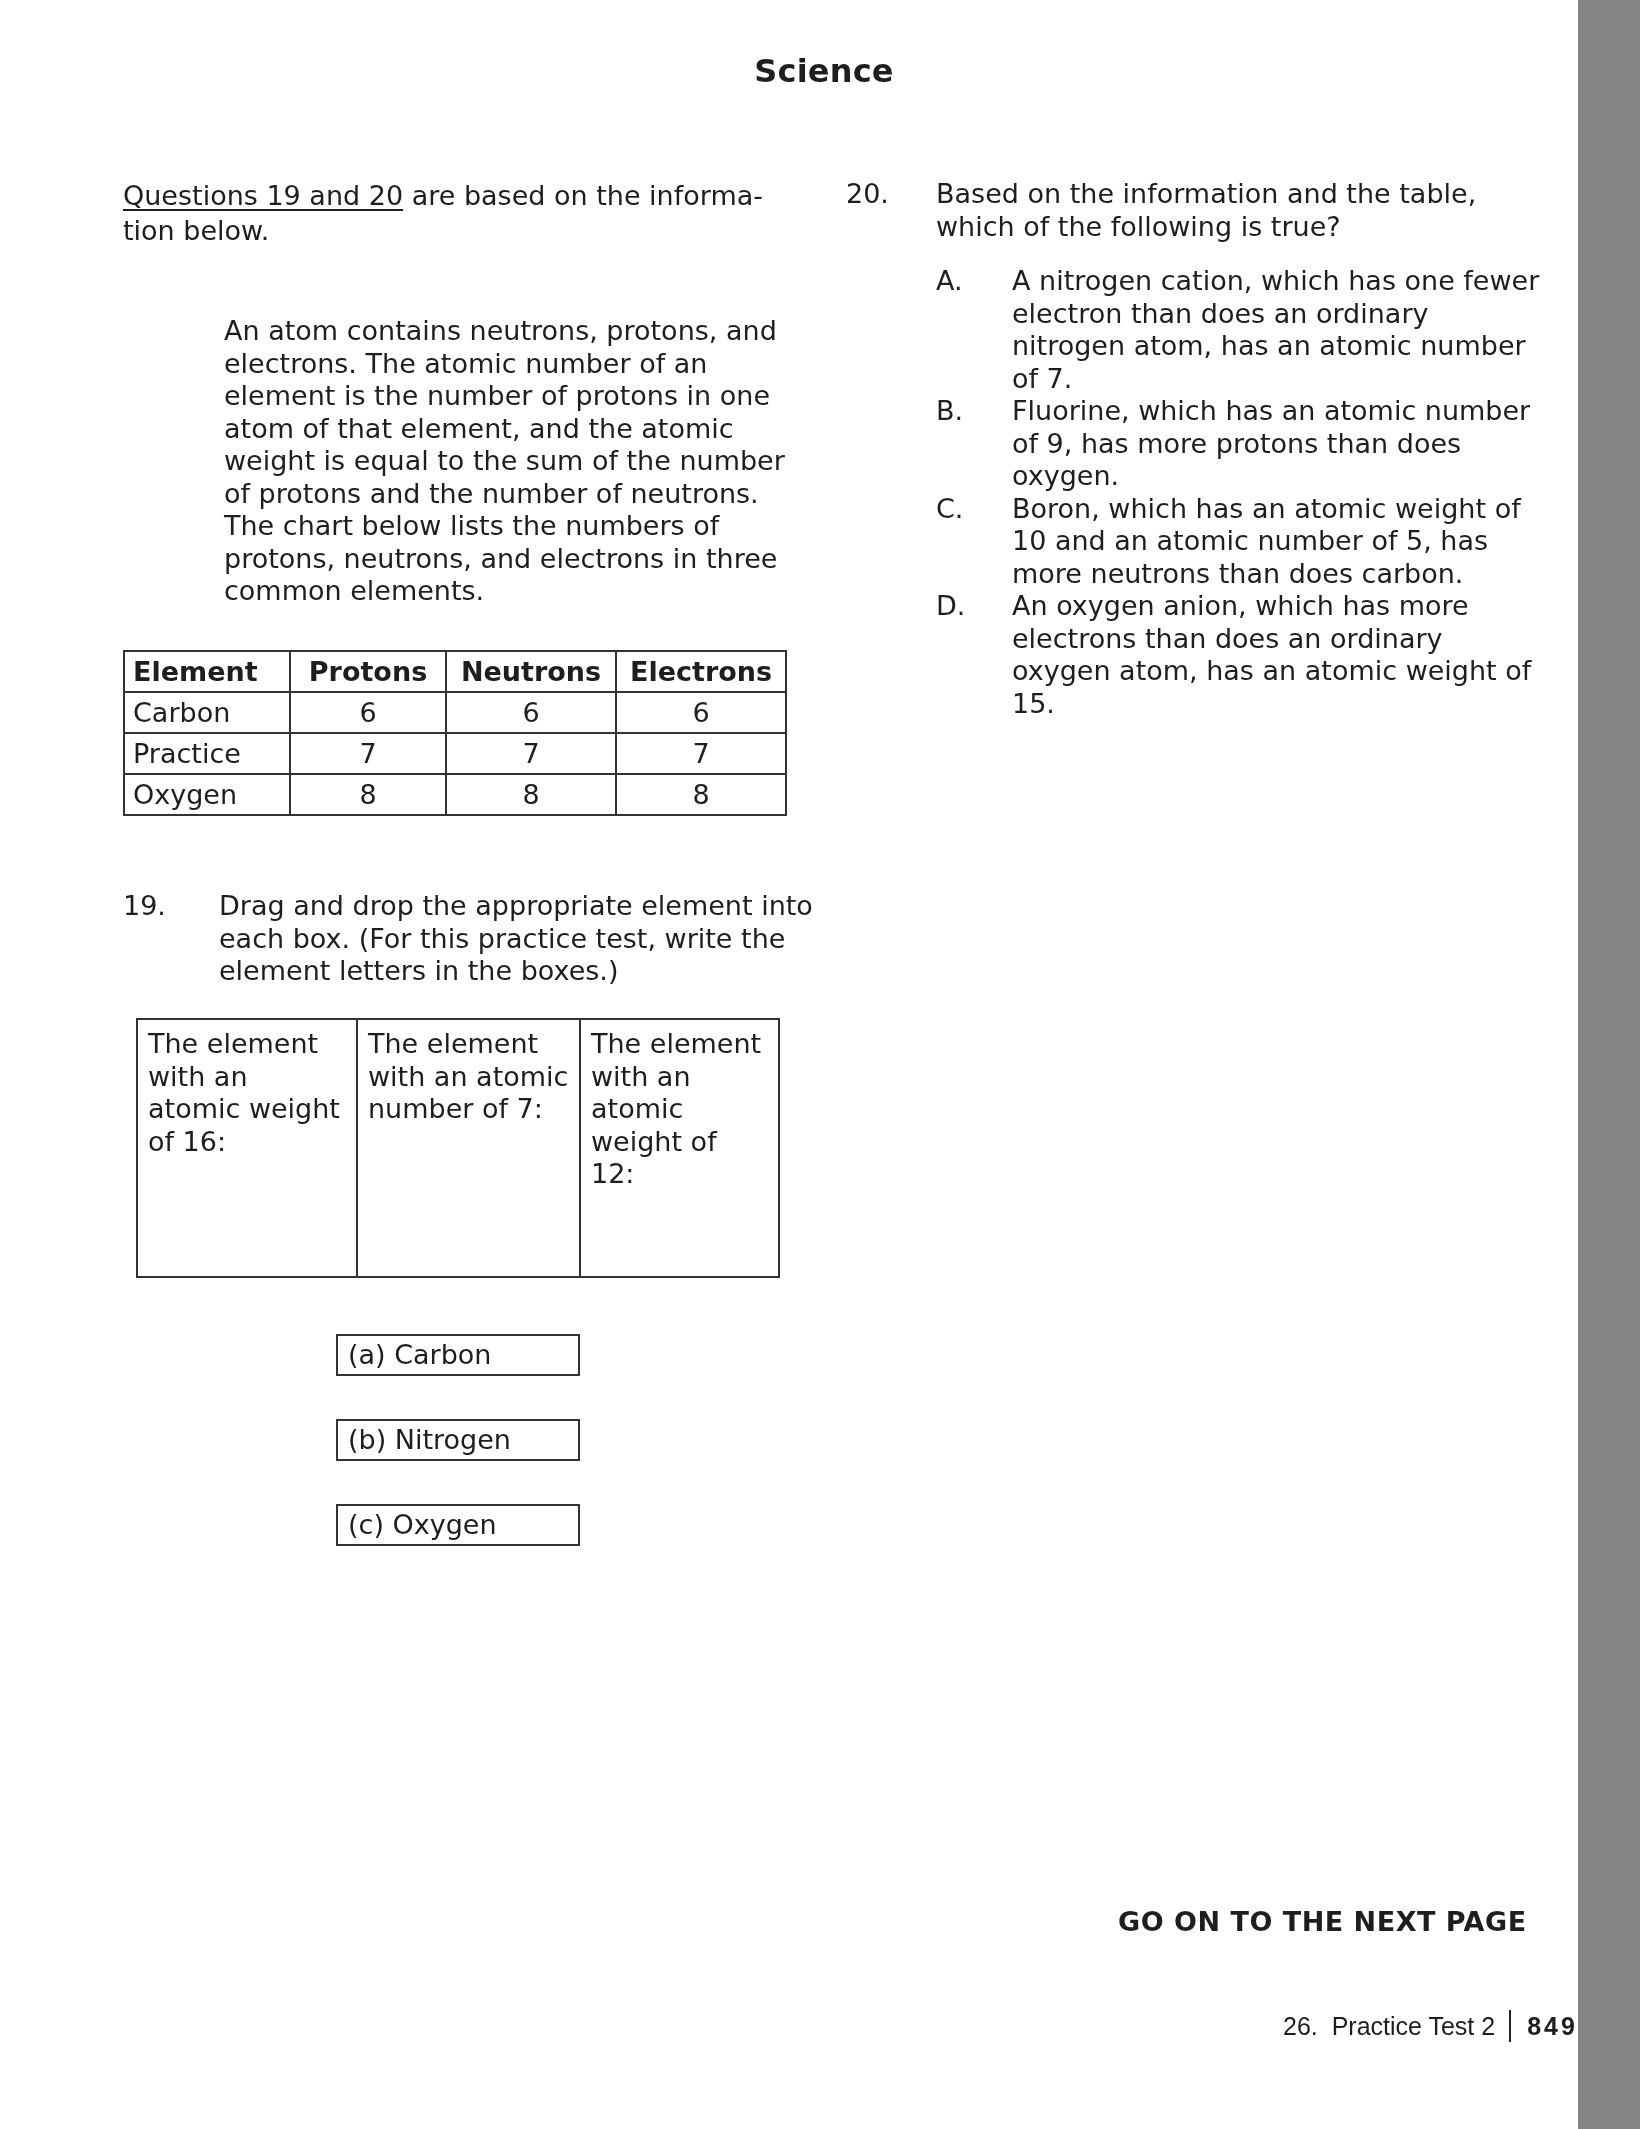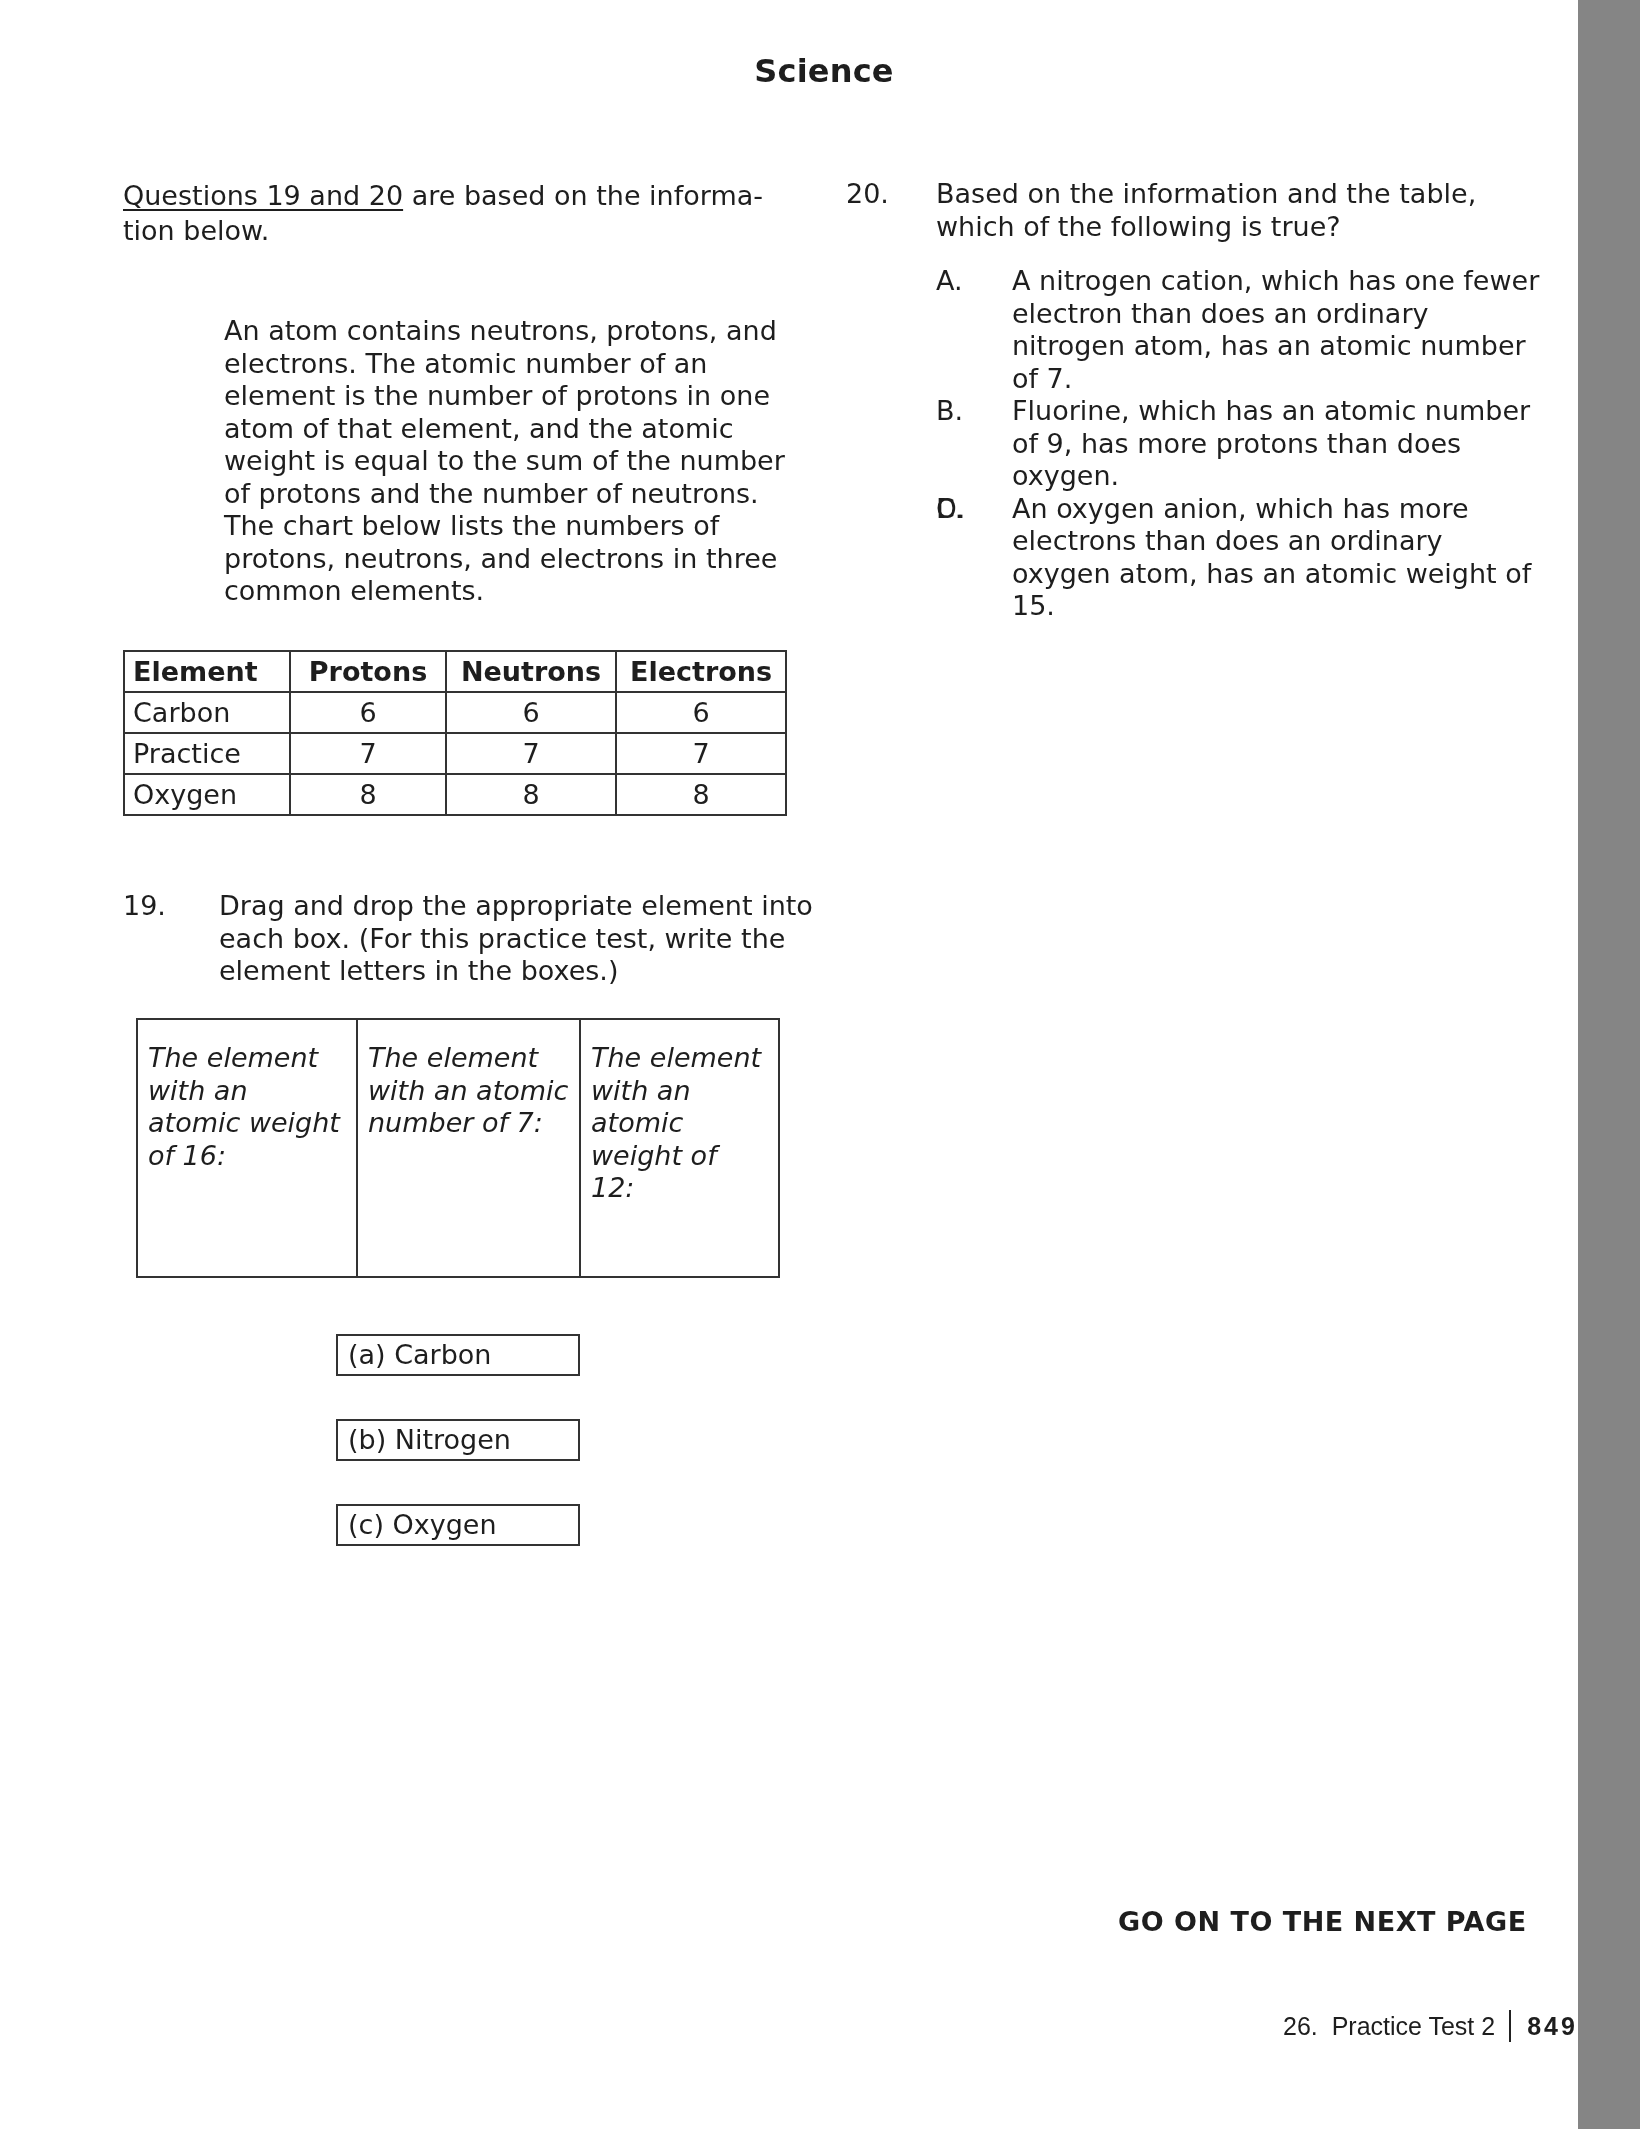--- a/index.html
+++ b/index.html
@@ -19,21 +19,21 @@
   table.elements th { font-weight: bold; text-align: center; }
   table.elements th:first-child { text-align: left; }
   table.elements td { text-align: center; }
   table.elements td:first-child { text-align: left; }
   .col1 { width: 148px; } .col2 { width: 138px; } .col3 { width: 152px; } .col4 { width: 152px; }
   .q19 { position: absolute; left: 123px; top: 890px; width: 700px; font-size: 27px; line-height: 32.5px; }
   .qnum { position: absolute; left: 0; top: 0; }
   .qtext { margin-left: 96px; }
   .dropboxes { position: absolute; left: 136px; top: 1018px; width: 644px; height: 260px;
     border: 2px solid #333; display: flex; box-sizing: border-box; }
-  .dropbox { box-sizing: border-box; padding: 22px 10px; font-size: 27px; line-height: 32.5px; font-style: italic; }
+  .dropbox { box-sizing: border-box; padding: 8px 10px; font-size: 27px; line-height: 32.5px; }
   .dropbox + .dropbox { border-left: 2px solid #333; }
   .db1 { width: 218px; } .db2 { width: 223px; } .db3 { flex: 1; }
   .choice { position: absolute; left: 336px; width: 244px; height: 42px; border: 2px solid #333;
     box-sizing: border-box; font-size: 27px; line-height: 38px; padding-left: 10px; }
   .q20 { position: absolute; left: 846px; top: 178px; width: 700px; font-size: 27px; }
   .q20 .qnum { line-height: 32.5px; }
   .q20 .qtext { margin-left: 90px; line-height: 32.5px; }
   .options { position: absolute; left: 90px; top: 87px; width: 610px; }
   .opt { position: relative; font-size: 27px; line-height: 32.5px; }
   .opt .letter { position: absolute; left: 0; top: 0; }
@@ -107,20 +107,21 @@
     <div class="opt">
       <span class="letter">A.</span>
       <div class="otext">A nitrogen cation, which has one fewer electron than does an ordinary nitrogen atom, has an atomic number of 7.</div>
     </div>
     <div class="opt">
       <span class="letter">B.</span>
       <div class="otext">Fluorine, which has an atomic number of 9, has more protons than does oxygen.</div>
     </div>
     <div class="opt">
       <span class="letter">C.</span>
+      <div class="otext">Boron, which has an atomic weight of 10 and an atomic number of 5, has more neutrons than does carbon.</div>
     </div>
     <div class="opt">
       <span class="letter">D.</span>
       <div class="otext">An oxygen anion, which has more electrons than does an ordinary oxygen atom, has an atomic weight of 15.</div>
     </div>
   </div>
 </div>
 
 <div class="next">GO ON TO THE NEXT PAGE</div>
 

